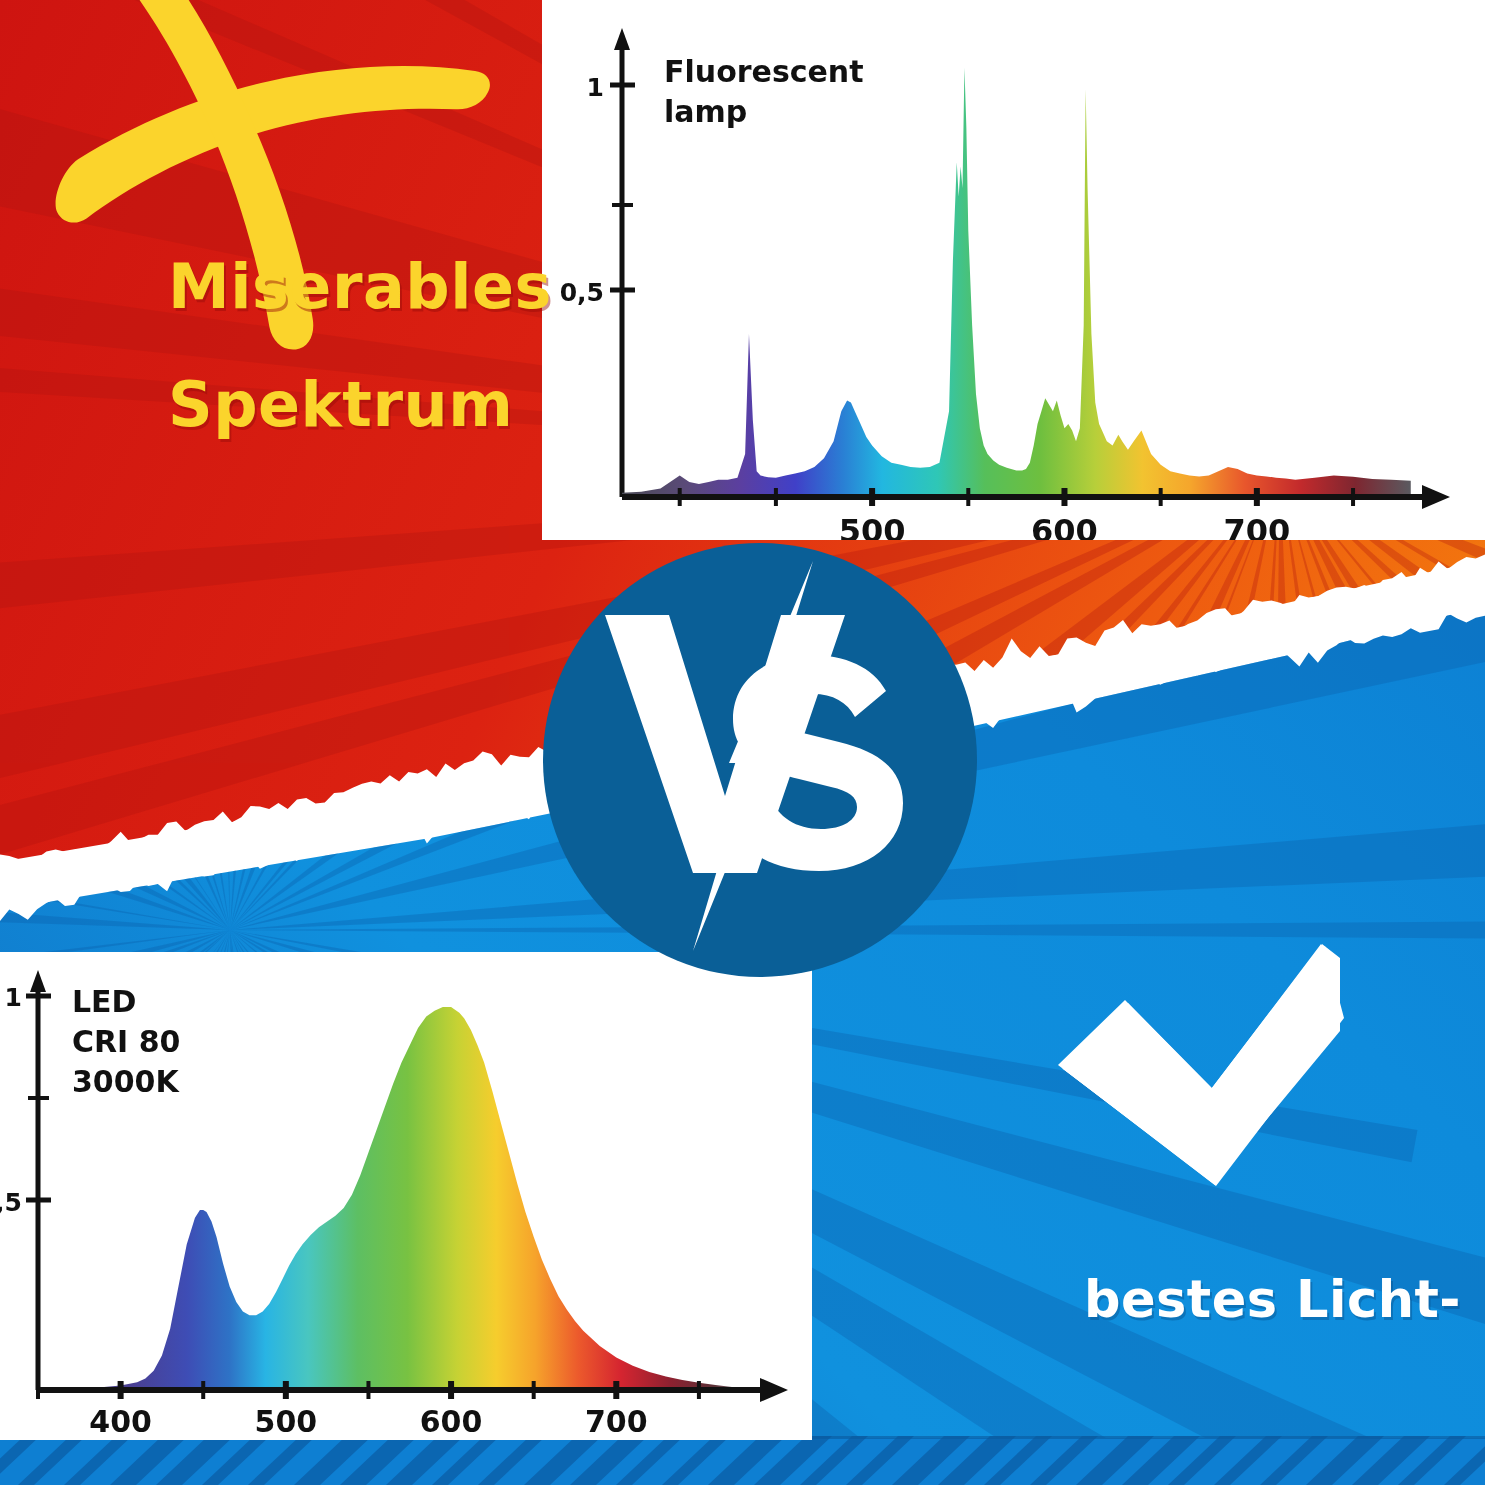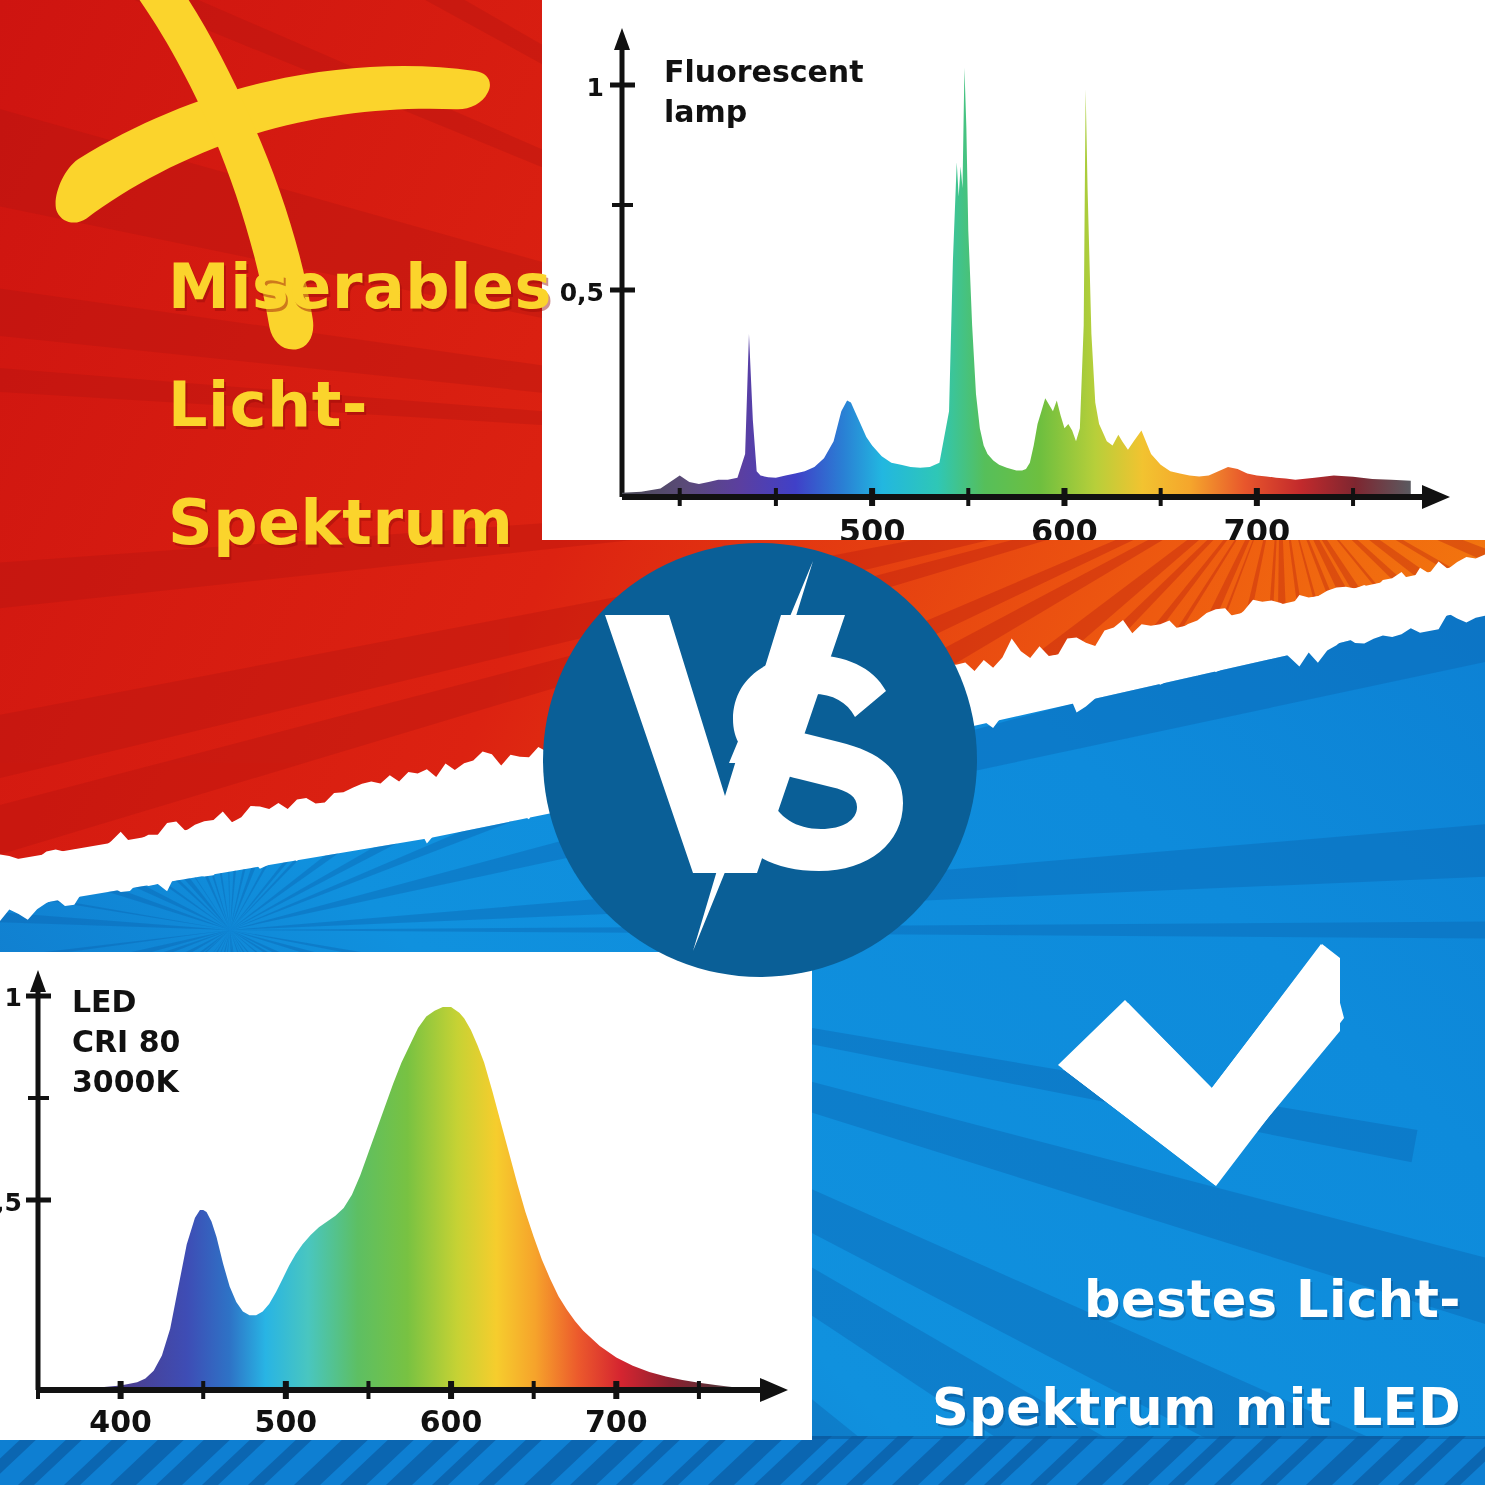--- a/index.html
+++ b/index.html
@@ -357,27 +357,25 @@
             <text x="285.84090909090907" y="480" text-anchor="middle" font-size="30" font-weight="700" fill="#111" class="axis-lbl">500</text>
             <text x="451.06818181818187" y="480" text-anchor="middle" font-size="30" font-weight="700" fill="#111" class="axis-lbl">600</text>
             <text x="616.2954545454545" y="480" text-anchor="middle" font-size="30" font-weight="700" fill="#111" class="axis-lbl">700</text>
           </g>
       </g>
     </svg>
   </div>
 
   <div class="hl" id="red-headline">
     <span class="ln">Miserables</span>
-    <span class="ln">Licht-</span>
     <span class="ln">Spektrum</span>
   </div>
 
   <div class="hl" id="blue-headline">
     <span class="ln">bestes Licht-</span>
-    <span class="ln">Spektrum mit LED</span>
   </div>
 
   <div id="vs-badge">
     <svg class="chart-svg" viewBox="0 0 434 434">
       <circle cx="217" cy="217" r="217" fill="#0A5F97"></circle>
 
       <path d="M62,72 L126,72 L182,253 L238,72 L302,72 L214,330 L150,330 Z" fill="#ffffff"></path>
 
       <path d="M343,148 C330,124 302,112 268,112 C222,112 190,138 190,176
                C190,208 214,226 256,236 L288,244 C306,248 314,254 314,264

